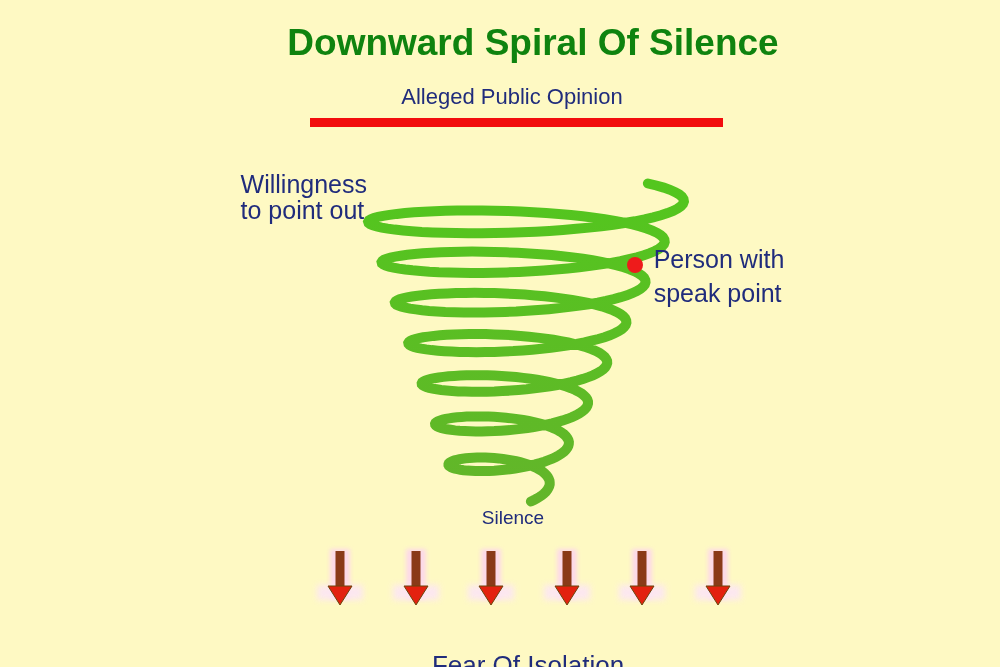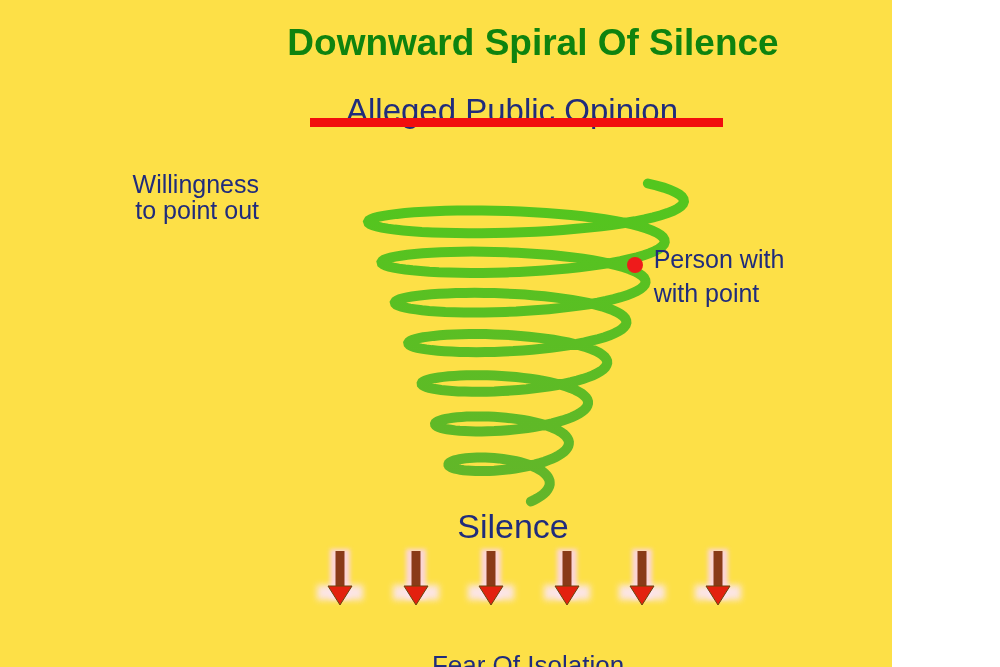--- a/index.html
+++ b/index.html
@@ -1,54 +1,54 @@
 <!DOCTYPE html>
 <html><head>
 <meta charset="utf-8">
 <style>
   html,body{margin:0;padding:0;background:#ffffff;}
   #stage{
     position:relative;
-    width:892px;height:667px;
-    background:#fde047;
+    width:1000px;height:667px;
+    background:#fef9c3;
     overflow:hidden;
     font-family:"Liberation Sans", sans-serif;
   }
   .abs{position:absolute;}
   #title{
     top:22px;left:533px;transform:translateX(-50%);
     font-size:37px;font-weight:bold;
     color:var(--title-green,#0f830f);
     white-space:nowrap;
   }
   #subtitle{
-    top:92px;left:512px;transform:translateX(-50%);
-    font-size:33px;
+    top:84px;left:512px;transform:translateX(-50%);
+    font-size:22px;
     color:var(--label-navy,#202c7c);
     white-space:nowrap;
   }
   #red-bar{
     top:118px;left:310px;width:413px;height:9px;
     background:var(--underline-red,#f20d0d);
   }
   #willingness-label{
     top:171px;right:633px;
     font-size:25px;line-height:26px;
     color:var(--label-navy,#202c7c);
-    text-align:right;white-space:nowrap;
+    text-align:left;white-space:nowrap;
   }
   #person-label{
     top:242px;left:719px;transform:translateX(-50%);
     font-size:25px;line-height:34px;
     color:var(--label-navy,#202c7c);
     white-space:nowrap;
   }
   #silence-label{
     top:507px;left:513px;transform:translateX(-50%);
-    font-size:34px;
+    font-size:19px;
     color:var(--label-navy,#202c7c);
     white-space:nowrap;
   }
   #fear-label{
     top:610px;left:528px;transform:translateX(-50%);
     font-size:26px;
     color:var(--label-navy,#202c7c);
     white-space:nowrap;
     margin-top:40px;
   }
@@ -98,21 +98,21 @@
         <stop id="spiral-grad-bot" offset="1" stop-color="#63b52a"></stop>
       </linearGradient>
     </defs>
     <path id="spiral-path" d="M307.9 28.5L316.3 30.5L323.7 32.6L330.0 34.8L335.2 37.1L339.2 39.4L341.9 41.7L343.5 44.1L343.9 46.5L343.0 48.9L340.9 51.2L337.6 53.6L333.1 55.9L327.5 58.1L320.9 60.3L313.1 62.4L304.5 64.4L294.9 66.3L284.4 68.0L273.3 69.7L261.4 71.2L249.0 72.6L236.2 73.8L222.9 74.9L209.4 75.9L195.7 76.7L182.0 77.3L168.2 77.8L154.7 78.1L141.3 78.2L128.4 78.2L115.8 78.1L103.8 77.8L92.5 77.4L81.8 76.9L71.9 76.2L62.9 75.4L54.8 74.6L47.7 73.6L41.7 72.6L36.7 71.5L32.9 70.3L30.1 69.1L28.6 67.9L28.2 66.7L28.9 65.5L30.9 64.3L33.9 63.1L38.1 61.9L43.3 60.9L49.6 59.9L56.9 58.9L65.0 58.1L74.1 57.3L83.9 56.7L94.4 56.2L105.6 55.8L117.3 55.6L129.4 55.4L141.9 55.5L154.6 55.7L167.5 56.0L180.5 56.5L193.4 57.2L206.2 58.0L218.8 58.9L231.0 60.0L242.8 61.3L254.1 62.7L264.8 64.2L274.8 65.8L284.1 67.6L292.5 69.4L300.1 71.4L306.7 73.5L312.3 75.6L317.0 77.8L320.5 80.0L323.0 82.3L324.4 84.6L324.7 86.9L323.9 89.2L322.0 91.5L319.0 93.8L314.9 96.0L309.9 98.2L303.9 100.3L296.9 102.3L289.1 104.2L280.5 106.1L271.1 107.8L261.0 109.4L250.4 110.9L239.3 112.3L227.7 113.5L215.8 114.6L203.7 115.5L191.4 116.3L179.1 116.9L166.8 117.4L154.6 117.7L142.7 117.9L131.0 117.9L119.8 117.8L109.1 117.5L98.9 117.2L89.4 116.7L80.5 116.0L72.5 115.3L65.3 114.5L58.9 113.6L53.5 112.6L49.1 111.6L45.7 110.5L43.3 109.4L41.9 108.3L41.6 107.1L42.3 106.0L44.0 104.8L46.8 103.7L50.5 102.6L55.2 101.6L60.8 100.7L67.3 99.8L74.6 99.0L82.7 98.3L91.5 97.7L100.9 97.3L110.8 96.9L121.2 96.7L132.1 96.6L143.2 96.7L154.6 96.9L166.1 97.3L177.6 97.8L189.1 98.4L200.5 99.2L211.7 100.1L222.5 101.2L233.0 102.4L243.0 103.8L252.5 105.3L261.4 106.9L269.6 108.6L277.1 110.4L283.8 112.3L289.7 114.3L294.7 116.4L298.8 118.5L301.9 120.6L304.1 122.8L305.3 125.1L305.5 127.3L304.8 129.6L303.0 131.8L300.4 134.0L296.8 136.1L292.2 138.2L286.9 140.3L280.7 142.2L273.7 144.1L266.0 145.9L257.7 147.6L248.8 149.2L239.4 150.6L229.5 151.9L219.2 153.1L208.7 154.2L198.0 155.1L187.1 155.8L176.2 156.5L165.3 156.9L154.5 157.3L144.0 157.5L133.7 157.5L123.8 157.4L114.3 157.2L105.3 156.9L96.9 156.4L89.2 155.9L82.1 155.2L75.7 154.4L70.1 153.6L65.4 152.7L61.5 151.7L58.5 150.7L56.4 149.7L55.2 148.6L54.9 147.5L55.6 146.4L57.1 145.4L59.6 144.3L62.9 143.3L67.0 142.4L72.0 141.5L77.7 140.7L84.2 140.0L91.3 139.3L99.0 138.8L107.3 138.4L116.1 138.1L125.2 137.9L134.7 137.8L144.5 137.9L154.5 138.1L164.6 138.5L174.7 139.0L184.8 139.6L194.8 140.4L204.6 141.3L214.1 142.4L223.2 143.6L232.0 144.9L240.3 146.4L248.1 147.9L255.2 149.6L261.8 151.3L267.6 153.2L272.7 155.1L277.1 157.1L280.6 159.2L283.3 161.3L285.2 163.4L286.2 165.6L286.4 167.7L285.7 169.9L284.1 172.0L281.7 174.2L278.6 176.3L274.6 178.3L269.9 180.3L264.5 182.2L258.4 184.0L251.6 185.7L244.4 187.4L236.6 188.9L228.3 190.3L219.7 191.6L210.8 192.8L201.6 193.8L192.2 194.7L182.8 195.4L173.3 196.1L163.8 196.5L154.5 196.9L145.3 197.1L136.4 197.2L127.8 197.1L119.6 196.9L111.8 196.6L104.5 196.2L97.8 195.7L91.6 195.1L86.1 194.4L81.3 193.6L77.3 192.8L73.9 191.9L71.3 190.9L69.5 189.9L68.5 188.9L68.3 187.9L68.9 186.9L70.3 185.9L72.4 185.0L75.3 184.0L78.9 183.2L83.2 182.3L88.2 181.6L93.8 180.9L99.9 180.3L106.6 179.8L113.7 179.5L121.3 179.2L129.2 179.0L137.4 179.0L145.8 179.1L154.4 179.4L163.1 179.7L171.8 180.2L180.5 180.9L189.0 181.7L197.4 182.6L205.6 183.6L213.5 184.8L221.0 186.1L228.1 187.5L234.7 189.0L240.8 190.6L246.4 192.3L251.4 194.1L255.7 195.9L259.4 197.9L262.4 199.9L264.7 201.9L266.2 204.0L267.1 206.0L267.2 208.1L266.5 210.2L265.2 212.3L263.1 214.4L260.4 216.4L257.0 218.4L252.9 220.3L248.2 222.1L243.0 223.9L237.2 225.6L231.0 227.2L224.3 228.6L217.3 230.0L209.9 231.3L202.3 232.4L194.5 233.4L186.5 234.3L178.4 235.0L170.4 235.6L162.3 236.1L154.4 236.5L146.6 236.7L139.0 236.8L131.8 236.8L124.8 236.6L118.2 236.4L112.1 236.0L106.4 235.5L101.2 235.0L96.6 234.3L92.5 233.6L89.1 232.8L86.3 232.0L84.2 231.1L82.7 230.2L81.8 229.3L81.7 228.4L82.2 227.4L83.4 226.5L85.2 225.6L87.7 224.7L90.8 223.9L94.4 223.2L98.6 222.5L103.3 221.9L108.5 221.3L114.2 220.9L120.2 220.6L126.5 220.3L133.2 220.2L140.1 220.2L147.2 220.3L154.4 220.6L161.6 221.0L168.9 221.5L176.2 222.1L183.3 222.9L190.3 223.8L197.1 224.8L203.7 225.9L209.9 227.2L215.8 228.5L221.4 230.0L226.4 231.6L231.0 233.2L235.2 235.0L238.7 236.8L241.8 238.6L244.2 240.6L246.1 242.5L247.3 244.5L248.0 246.5L248.0 248.6L247.4 250.6L246.3 252.6L244.5 254.6L242.2 256.5L239.3 258.4L235.9 260.3L232.0 262.1L227.6 263.8L222.8 265.4L217.6 266.9L212.1 268.4L206.3 269.7L200.2 270.9L193.8 272.0L187.4 273.0L180.8 273.9L174.1 274.6L167.5 275.2L160.8 275.7L154.3 276.1L147.9 276.3L141.7 276.4L135.7 276.4L130.0 276.3L124.7 276.1L119.6 275.8L115.0 275.4L110.8 274.8L107.0 274.3L103.7 273.6L101.0 272.9L98.7 272.1L97.0 271.3L95.8 270.5L95.2 269.6L95.1 268.8L95.5 267.9L96.5 267.1L98.0 266.2L100.1 265.4L102.6 264.7L105.6 264.0L109.0 263.4L112.9 262.8L117.1 262.3L121.7 261.9L126.6 261.6L131.8 261.5L137.2 261.4L142.8 261.4L148.5 261.6L154.3 261.8L160.2 262.2L166.0 262.7L171.9 263.4L177.6 264.1L183.2 265.0L188.7 266.0L193.9 267.1L198.9 268.3L203.6 269.6L208.0 271.1L212.0 272.6L215.7 274.2L218.9 275.9L221.7 277.6L224.1 279.4L226.0 281.3L227.4 283.2L228.4 285.1L228.9 287.0L228.8 289.0L228.3 290.9L227.3 292.9L225.9 294.8L224.0 296.7L221.7 298.5L218.9 300.3L215.8 302.0L212.3 303.7L208.4 305.2L204.3 306.7L199.9 308.1L195.2 309.4L190.4 310.6L185.4 311.7L180.3 312.6L175.1 313.5L169.8 314.2L164.6 314.8L159.4 315.3L154.2 315.7L149.2 315.9L144.4 316.1L139.7 316.1L135.3 316.0L131.1 315.8L127.2 315.6L123.6 315.2L120.3 314.7L117.5 314.2L114.9 313.6L112.8 313.0L111.1 312.3L109.8 311.5L108.9 310.8L108.5 310.0L108.5 309.2L108.8 308.4L109.7 307.6L110.9 306.9L112.5 306.1L114.5 305.4L116.8 304.8L119.5 304.2L122.5 303.7L125.8 303.3L129.3 303.0L133.1 302.7L137.0 302.6L141.2 302.5L145.4 302.6L149.8 302.8L154.2 303.0L158.7 303.4L163.1 304.0L167.5 304.6L171.9 305.3L176.1 306.2L180.2 307.2L184.1 308.3L187.9 309.4L191.4 310.7L194.6 312.1L197.6 313.6L200.3 315.1L202.7 316.7L204.7 318.4L206.5 320.2L207.8 322.0L208.8 323.8L209.5 325.6L209.7 327.5L209.7 329.4L209.2 331.3L208.4 333.1L207.3 335.0L205.8 336.8L204.0 338.6L201.9 340.3L199.5 341.9L196.9 343.5L194.0 345.1L190.9 346.5" fill="none" stroke="url(#spiral-grad)" stroke-width="10" stroke-linecap="round"></path>
   </svg>
 
   <div id="minority-dot" class="abs"></div>
 
   <div id="person-label" class="abs">
     <div>Person with</div>
-    <div>with point</div>
+    <div>speak point</div>
   </div>
 
   <div id="silence-label" class="abs">Silence</div>
 
   <div id="arrows-row" class="abs">
       <div class="arrow">
         <div class="glow-v"></div>
         <div class="glow-h"></div>
         <svg width="36" height="58" viewBox="0 0 36 58">
           <rect x="13.5" y="2" width="9" height="37" fill="#8a3a18"></rect>

